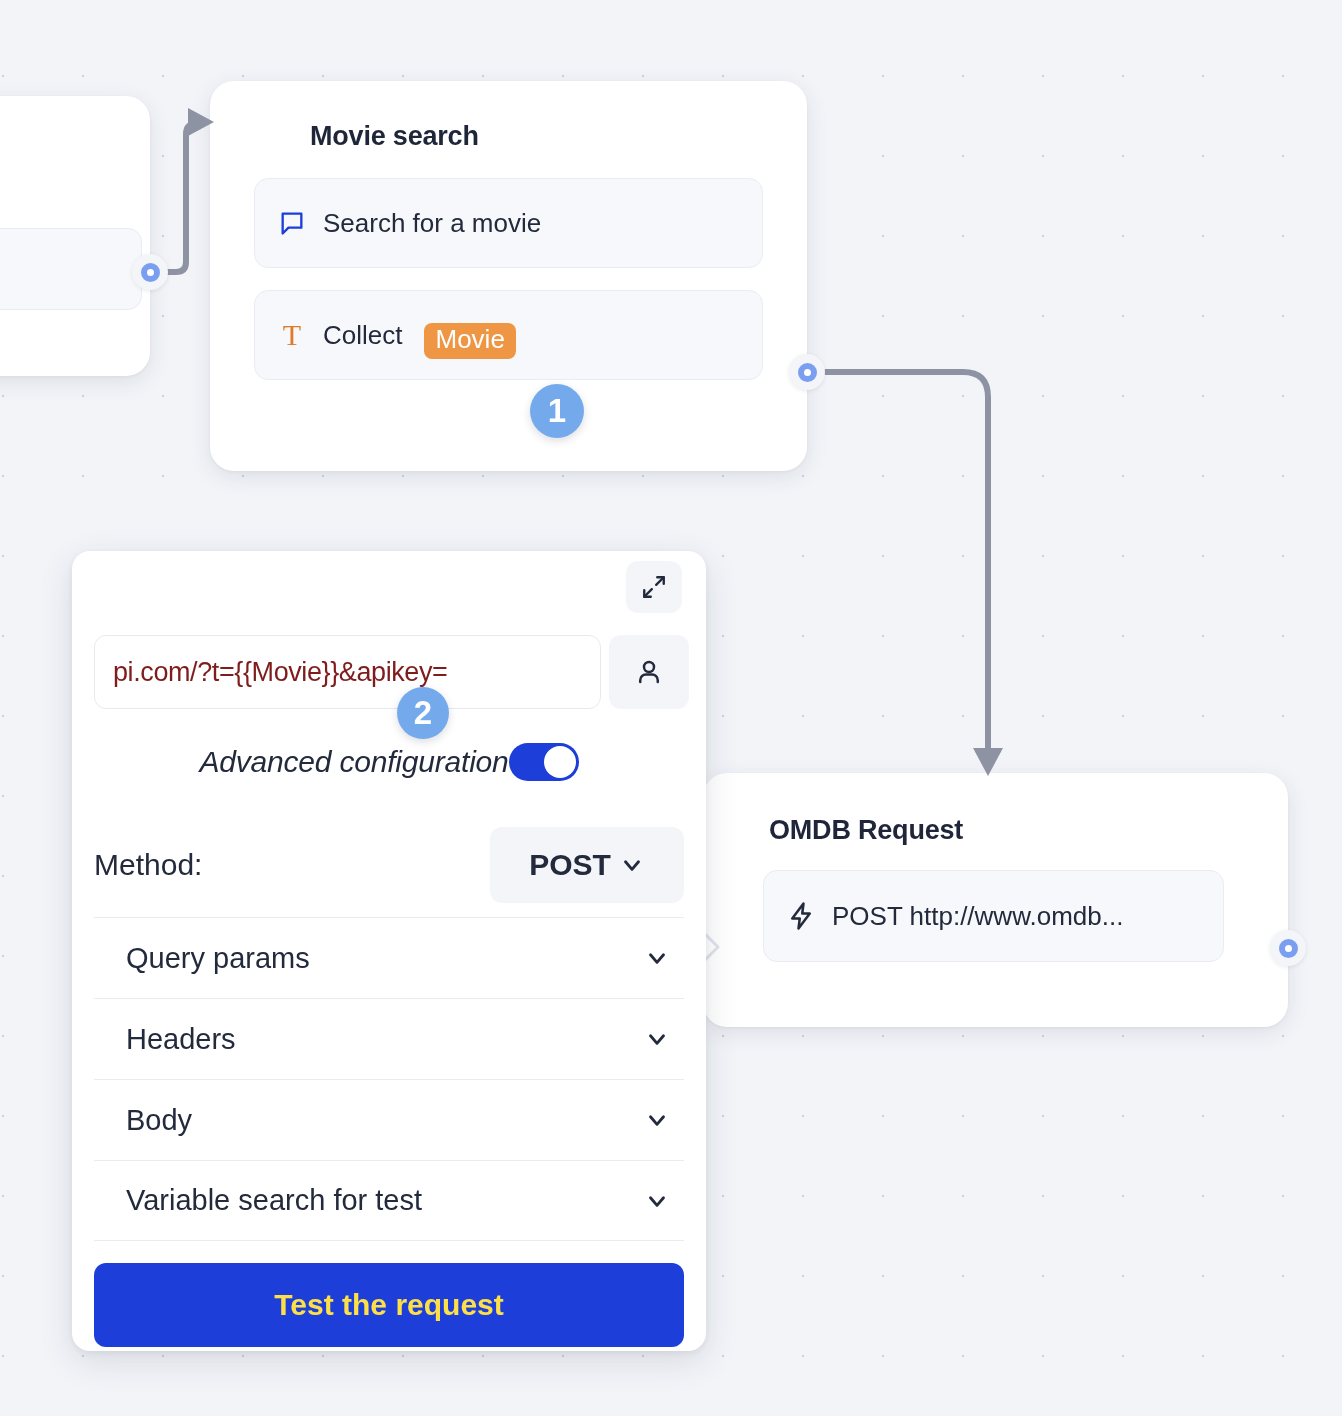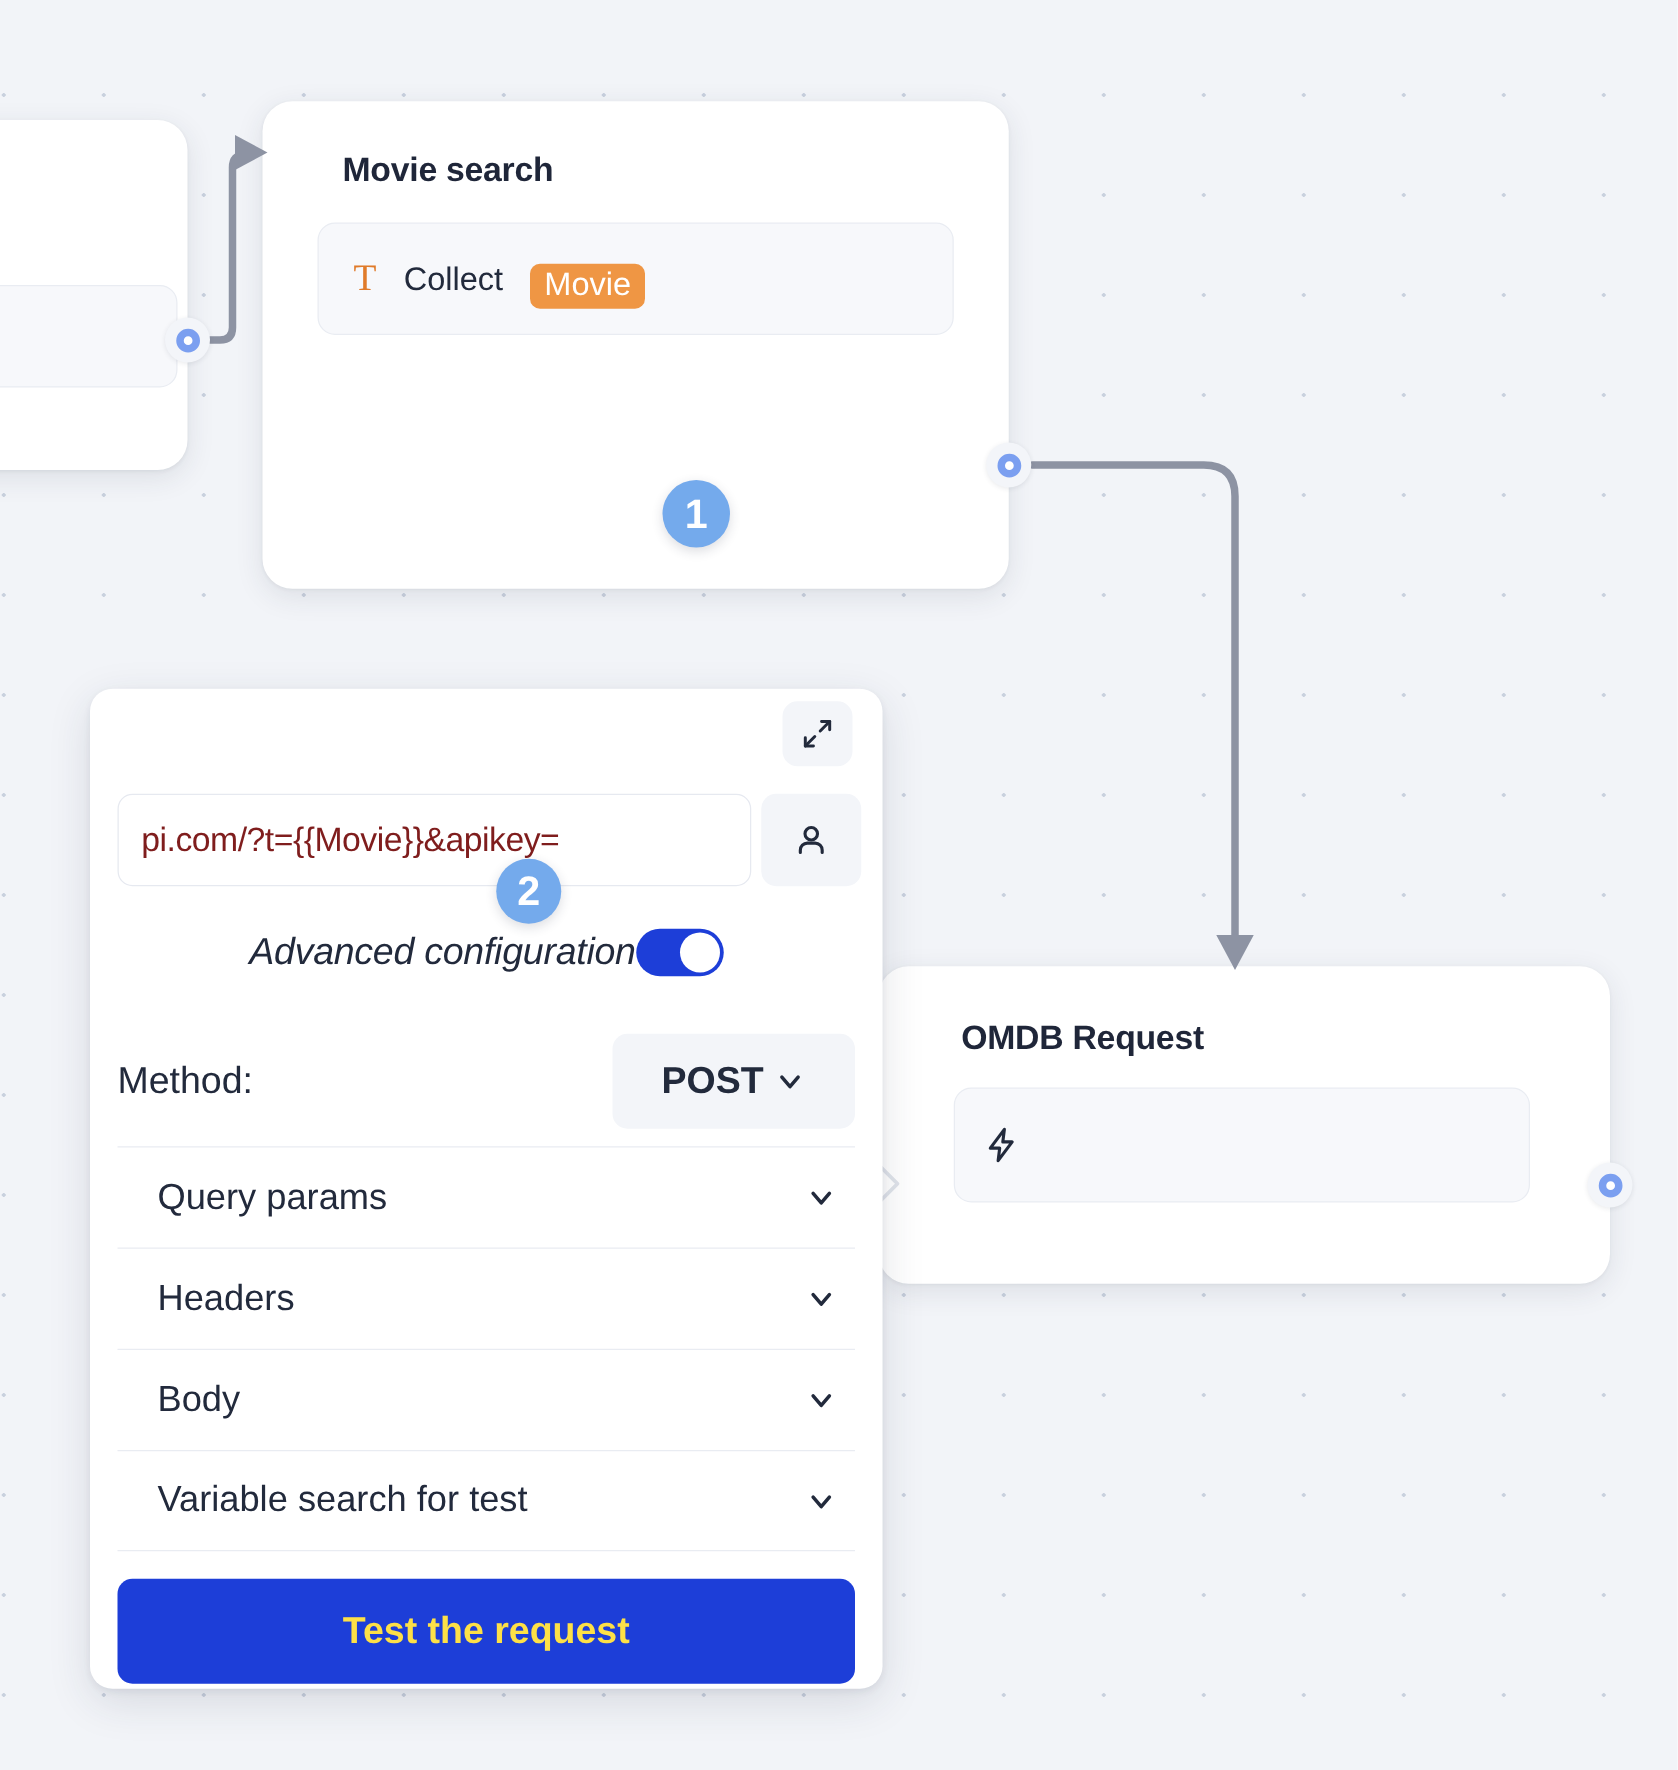--- a/index.html
+++ b/index.html
@@ -63,21 +63,21 @@
     left: 32px; top: 132px;
     width: 270px; height: 82px;
   }
 
   
   #movie-node {
     left: 210px; top: 81px;
     width: 597px; height: 390px;
     padding: 36px 36px;
   }
-  #movie-node .node-title { margin: 4px 0 26px 28px; }
+  #movie-node .node-title { margin: 4px 0 26px 64px; }
   #movie-node .node-row { margin: 0 8px 22px 8px; }
 
   .tag-pill {
     display: inline-block;
     background: #ef9644;
     color: #ffffff;
     border-radius: 8px;
     padding: 3px 11px 5px 11px;
     font-size: 26px;
     line-height: 1.05;
@@ -286,37 +286,46 @@
     <path d="M 2 2 L 20 20 L 2 38" fill="none" stroke="#dfe3ea" stroke-width="3" stroke-linejoin="round"></path>
   </svg>
 
   <div class="node" id="left-node">
     <div class="node-row"></div>
   </div>
 
   <div class="node" id="movie-node">
     <div class="node-title">Movie search</div>
 
+    <div class="node-row">
+      <span class="row-icon">
+        <svg width="28" height="28" viewBox="0 0 24 24" fill="none" stroke="#1d3ed8" stroke-width="2" stroke-linecap="round" stroke-linejoin="round">
+          <path d="M4 4 h16 v12 h-11 l-5 5 z"></path>
+        </svg>
+      </span>
+      <span>Search for a movie</span>
+    </div>
 
     <div class="node-row">
       <span class="row-icon serif-t">T</span>
       <span>Collect</span>
       <span class="tag-pill">Movie</span>
     </div>
   </div>
 
   <div class="node" id="omdb-node">
     <div class="node-title">OMDB Request</div>
 
     <div class="node-row">
       <span class="row-icon">
         <svg width="30" height="30" viewBox="0 0 24 24" fill="none" stroke="#222a3c" stroke-width="2" stroke-linecap="round" stroke-linejoin="round">
           <path d="M14 2 L5 14 h6 l-1 8 L19 10 h-6 z"></path>
         </svg>
       </span>
+      <span>POST http://www.omdb...</span>
     </div>
   </div>
 
   <div class="port" id="port-left"></div>
   <div class="port" id="port-movie"></div>
   <div class="port" id="port-omdb"></div>
 
   <div id="config-panel">
 
     <div class="expand-btn">

